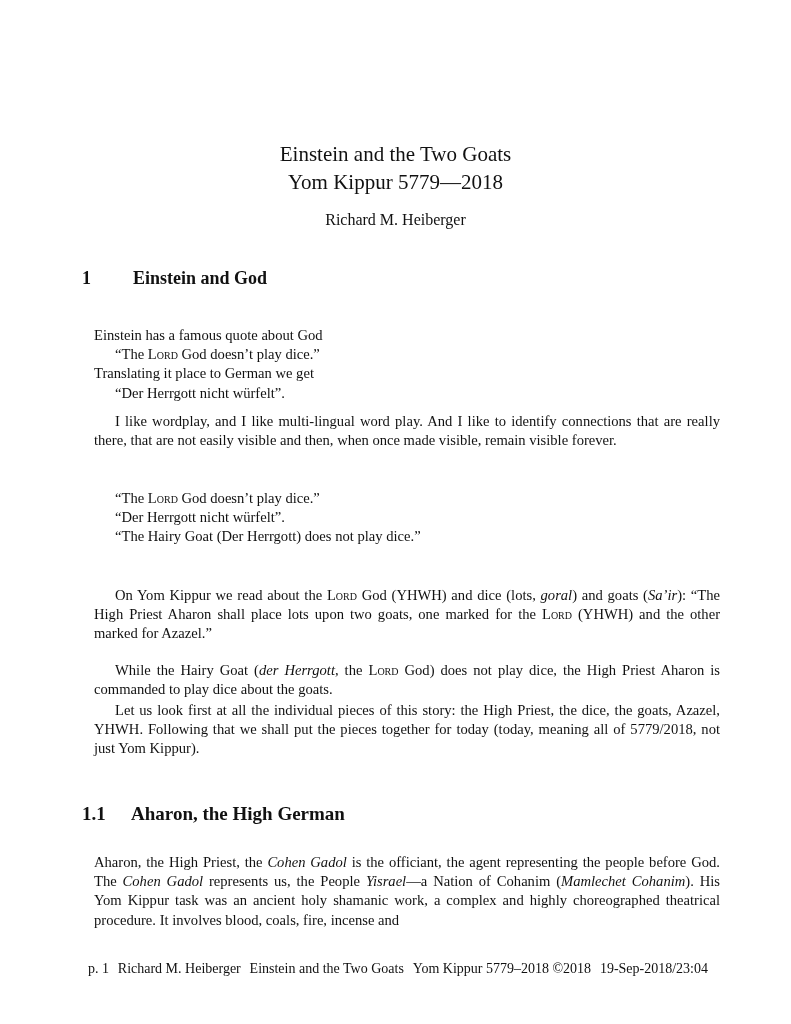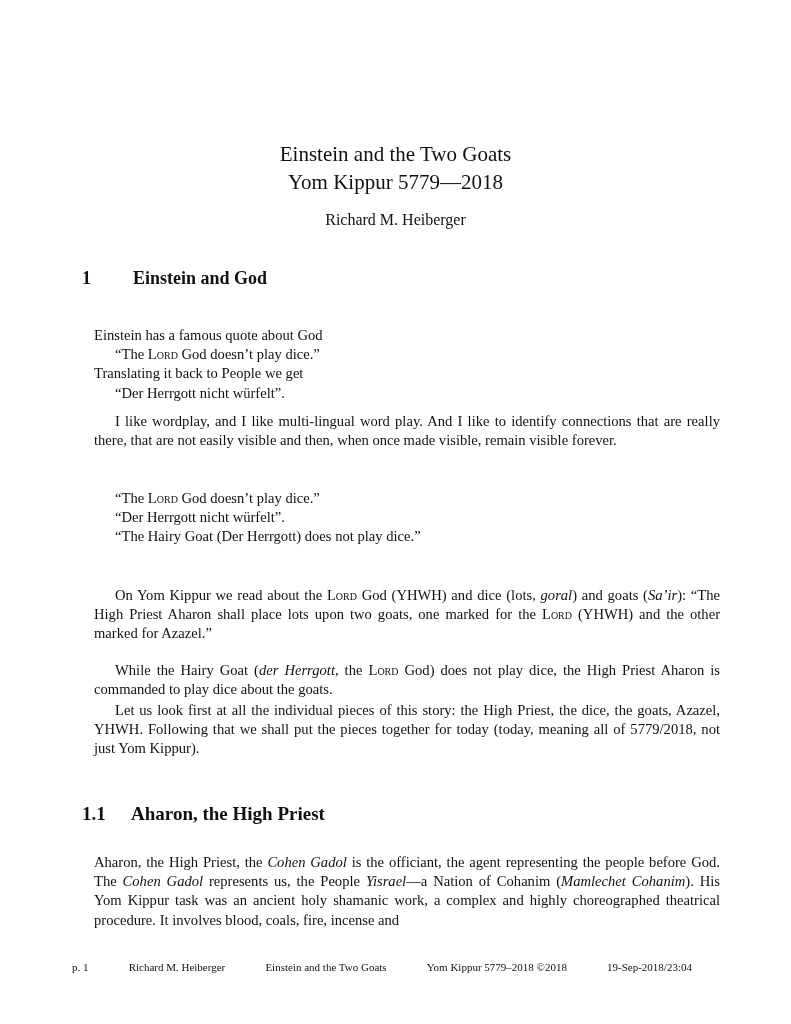--- a/index.html
+++ b/index.html
@@ -67,24 +67,24 @@
       text-align-last: left;
     }
     .para p { margin: 0; text-indent: 21px; }
     .para p.noindent { text-indent: 0; }
     .sc { font-variant: small-caps; }
     em { font-style: italic; }
 
     .footer {
       position: absolute;
       top: 961px;
-      left: 72px;
+      left: 88px;
       width: 620px;
       font-family: "Liberation Serif", serif;
-      font-size: 11px;
+      font-size: 14px;
       display: flex;
       justify-content: space-between;
       white-space: nowrap;
       align-items: center;
     }
   </style>
 </head>
 <body>
 
 <div class="page">
@@ -95,21 +95,21 @@
     <span class="author">Richard M. Heiberger</span>
   </div>
 
   <h1 class="section-heading sec1">
     <span class="sec-num">1</span><span>Einstein and God</span>
   </h1>
 
   <div class="text" style="top:326px;">
     <span class="line">Einstein has a famous quote about God</span>
     <span class="line indent"><span>“The </span><span class="sc">Lord</span><span> God doesn’t play dice.”</span></span>
-    <span class="line">Translating it back to People we get</span>
+    <span class="line">Translating it place to German we get</span>
     <span class="line indent">“Der Herrgott nicht würfelt”.</span>
   </div>
 
   <div class="text para" style="top:412px;">
     <p>I like wordplay, and I like multi-lingual word play. And I like to identify connections that are really there, that are not easily visible and then, when once made visible, remain visible forever.</p>
   </div>
 
   <div class="text" style="top:489px;">
     <span class="line indent"><span>“The </span><span class="sc">Lord</span><span> God doesn’t play dice.”</span></span>
     <span class="line indent">“Der Herrgott nicht würfelt”.</span>
@@ -122,21 +122,21 @@
 
   <div class="text para" style="top:586px;">
     <p><span>On Yom Kippur we read about the </span><span class="sc">Lord</span><span> God (YHWH) and dice (lots, </span><em>goral</em><span>) and goats (</span><em>Sa’ir</em><span>): “The High Priest Aharon shall place lots upon two goats, one marked for the </span><span class="sc">Lord</span><span> (YHWH) and the other marked for Azazel.”</span></p>
   </div>
 
   <div class="text para" style="top:701px;">
     <p>Let us look first at all the individual pieces of this story: the High Priest, the dice, the goats, Azazel, YHWH. Following that we shall put the pieces together for today (today, meaning all of 5779/2018, not just Yom Kippur).</p>
   </div>
 
   <h2 class="section-heading sec11">
-    <span class="sec-num">1.1</span><span>Aharon, the High Priest</span>
+    <span class="sec-num">1.1</span><span>Aharon, the High German</span>
   </h2>
 
   <div class="text para" style="top:853px;">
     <p class="noindent"><span>Aharon, the High Priest, the </span><em>Cohen Gadol</em><span> is the officiant, the agent representing the people before God. The </span><em>Cohen Gadol</em><span> represents us, the People </span><em>Yisrael</em><span>—a Nation of Cohanim (</span><em>Mamlechet Cohanim</em><span>). His Yom Kippur task was an ancient holy shamanic work, a complex and highly choreographed theatrical procedure. It involves blood, coals, fire, incense and</span></p>
   </div>
 
   <div class="footer">
     <span>p. 1</span>
     <span>Richard M. Heiberger</span>
     <span>Einstein and the Two Goats</span>

